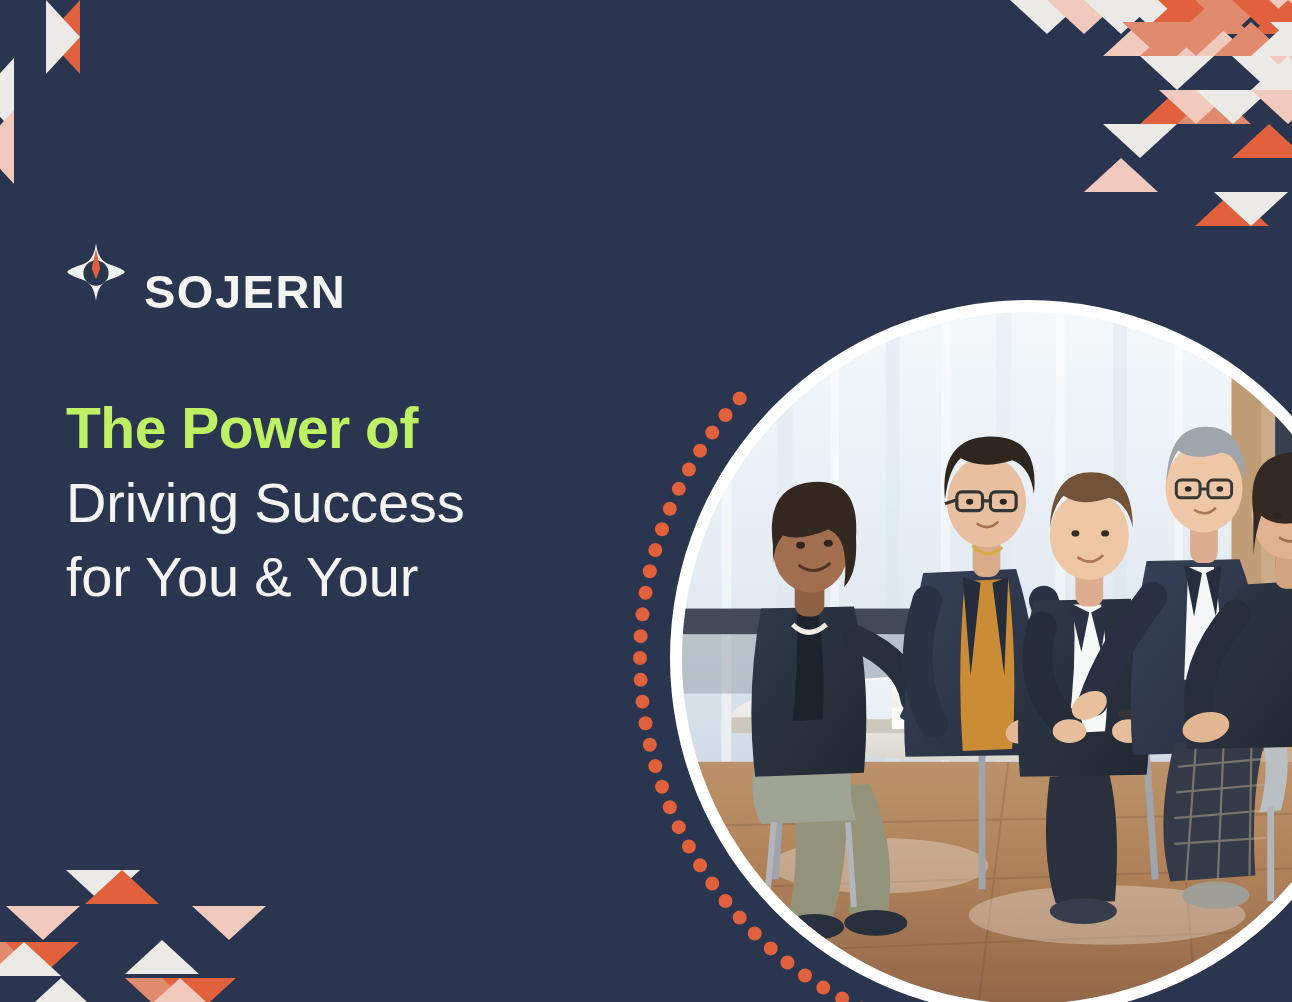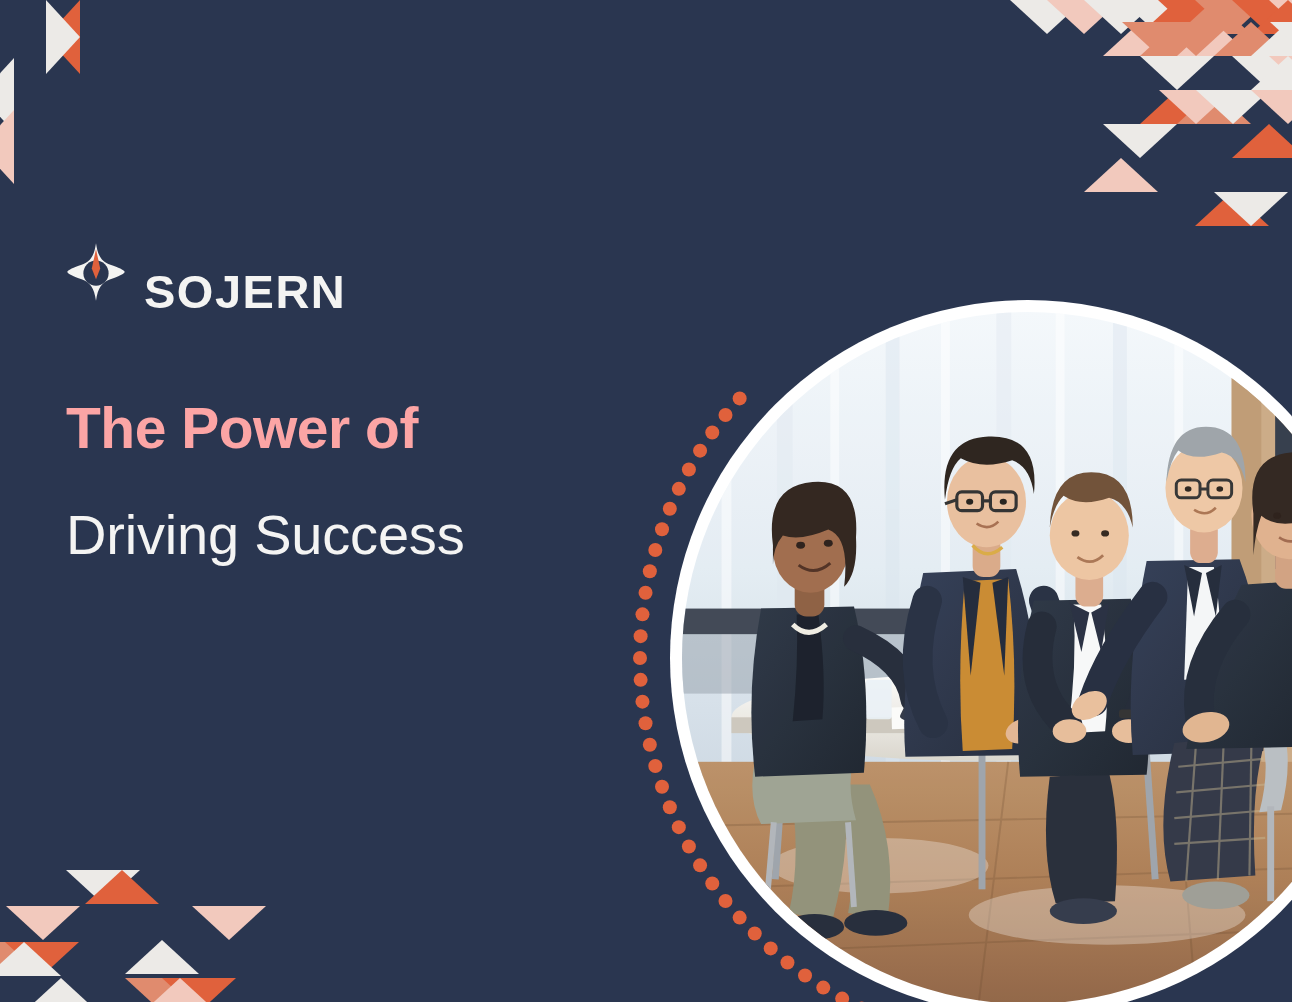--- a/index.html
+++ b/index.html
@@ -79,35 +79,34 @@
   }
 
   
   #headline-block {
     position: absolute;
     left: 66px;
     top: 392px;
     width: 580px;
   }
   .title-line {
-    color: #fca5a5;
+    color: #bef264;
     font-size: 57px;
     font-weight: bold;
     line-height: 1.29;
     letter-spacing: -0.5px;
     white-space: nowrap;
   }
   .subtitle-line {
     color: #f4f4f3;
     font-size: 56px;
     font-weight: 300;
     line-height: 1.33;
     letter-spacing: -0.2px;
     white-space: nowrap;
-    margin-top: 32px;
   }
 </style>
 </head>
 <body>
 
 <div id="cover" style="background: rgb(42, 54, 80);">
 
   <svg class="tri-layer" id="tri-layer" viewBox="0 0 1292 1002" xmlns="http://www.w3.org/2000/svg" aria-hidden="true">
       <g>
         <polygon points="1010,0 1084,0 1047,34" fill="#eceae7"></polygon>
@@ -464,15 +463,16 @@
       <circle cx="50" cy="52" r="21" fill="#2a3650"></circle>
 
       <path d="M50 12 L57 44 L50 62 L43 44 Z" fill="#e0613c"></path>
     </svg>
     <div id="logo-word">SOJERN</div>
   </div>
 
   <div id="headline-block">
     <div class="title-line">The Power of</div>
     <div class="subtitle-line">Driving Success</div>
+    <div class="subtitle-line">for You &amp; Your</div>
   </div>
 
 </div>
 
 </body></html>

